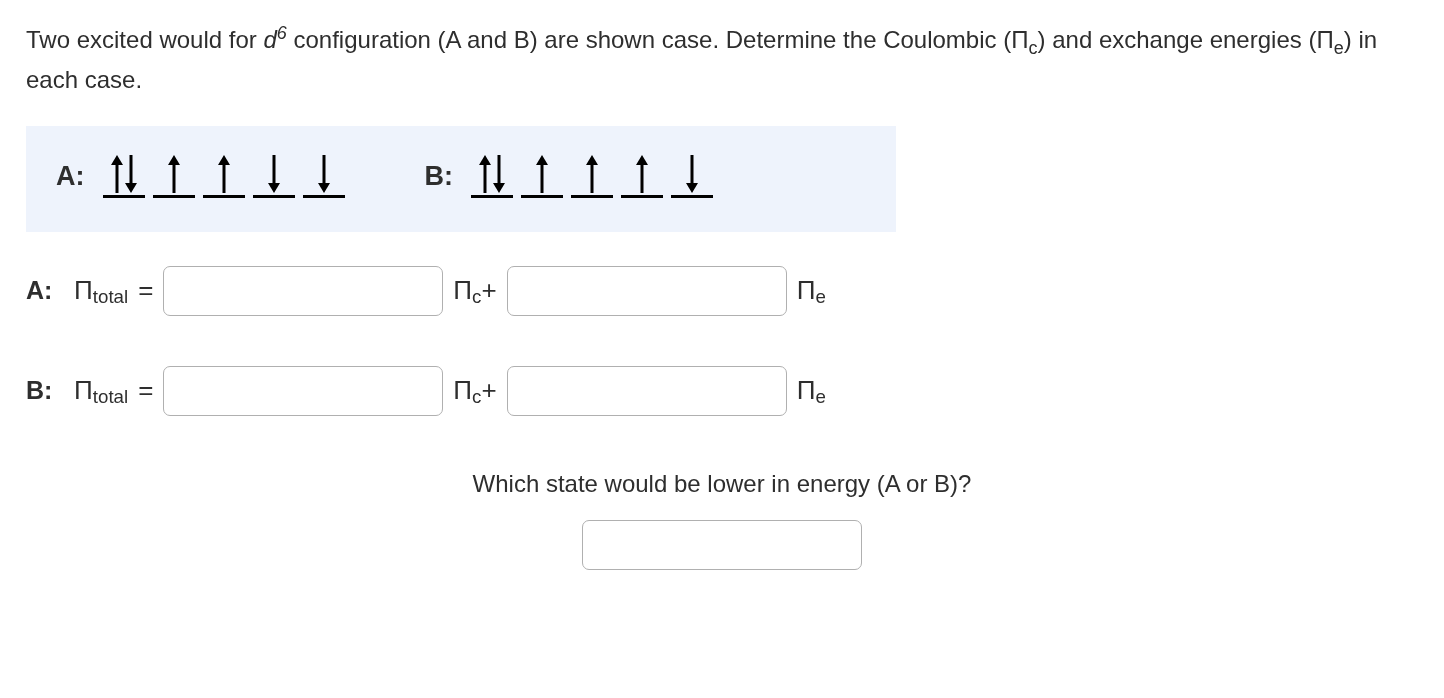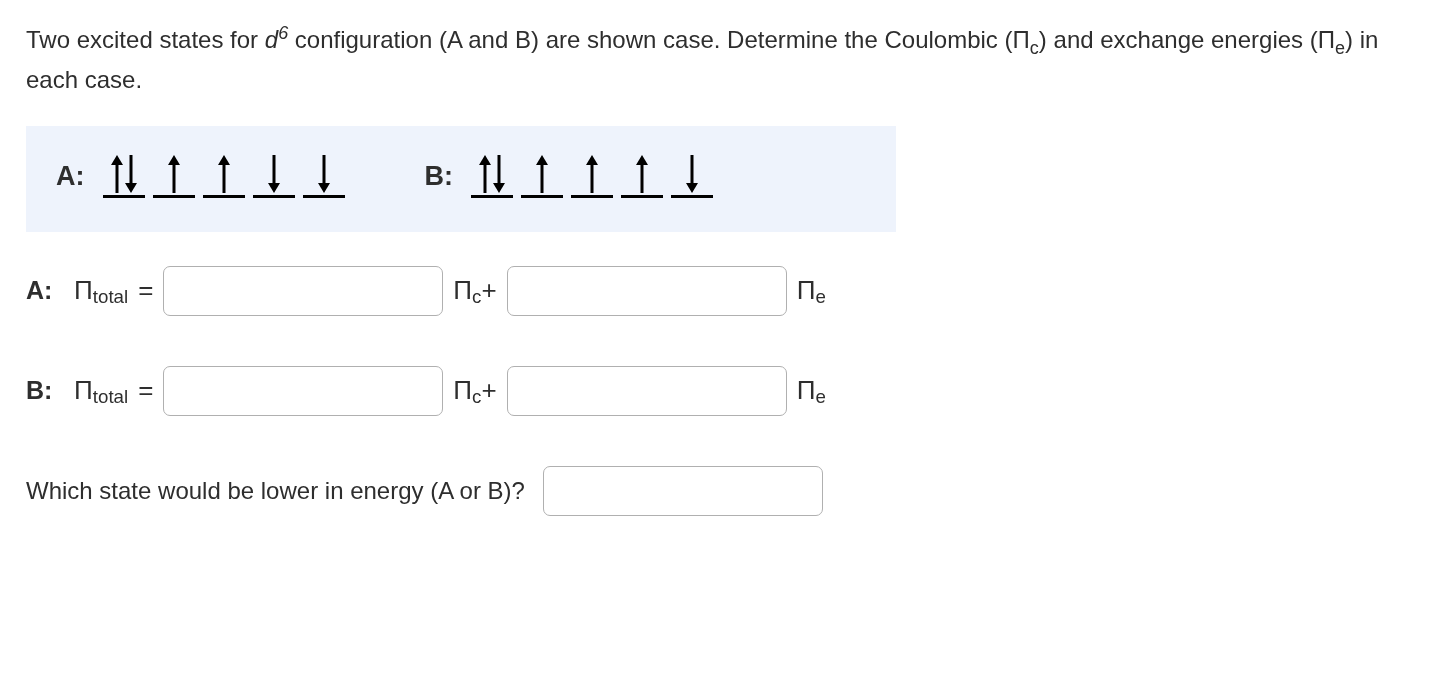--- a/index.html
+++ b/index.html
@@ -132,35 +132,36 @@
       padding: 0 10px;
     }
     .plus-sep {
       font-size: 26px;
     }
     .final-q {
       display: flex;
       align-items: center;
       gap: 18px;
       margin-top: 10px;
+      flex-direction: column;
     }
     .final-q input {
       width: 280px;
       height: 50px;
       border: 1px solid #b0b0b0;
       border-radius: 7px;
       font-size: 20px;
       padding: 0 10px;
     }
   </style>
 </head>
 <body>
 
 <div class="question-text">
-  <span>Two excited states for </span><span class="ital">d</span><sup>6</sup><span> configuration (A and B) are shown case. Determine the Coulombic (Π</span><sub>c</sub><span>)</span>
+  <span>Two excited would for </span><span class="ital">d</span><sup>6</sup><span> configuration (A and B) are shown case. Determine the Coulombic (Π</span><sub>c</sub><span>)</span>
   <span>and exchange energies (Π</span><sub>e</sub><span>) in each case.</span>
 </div>
 
 <div class="diagram-box">
   <div class="config-group">
     <span class="config-label">A:</span>
     <div class="orbitals" id="orbitals-A">
         <div class="orbital">
           <span class="arrow up"></span>
           <span class="arrow down"></span>

